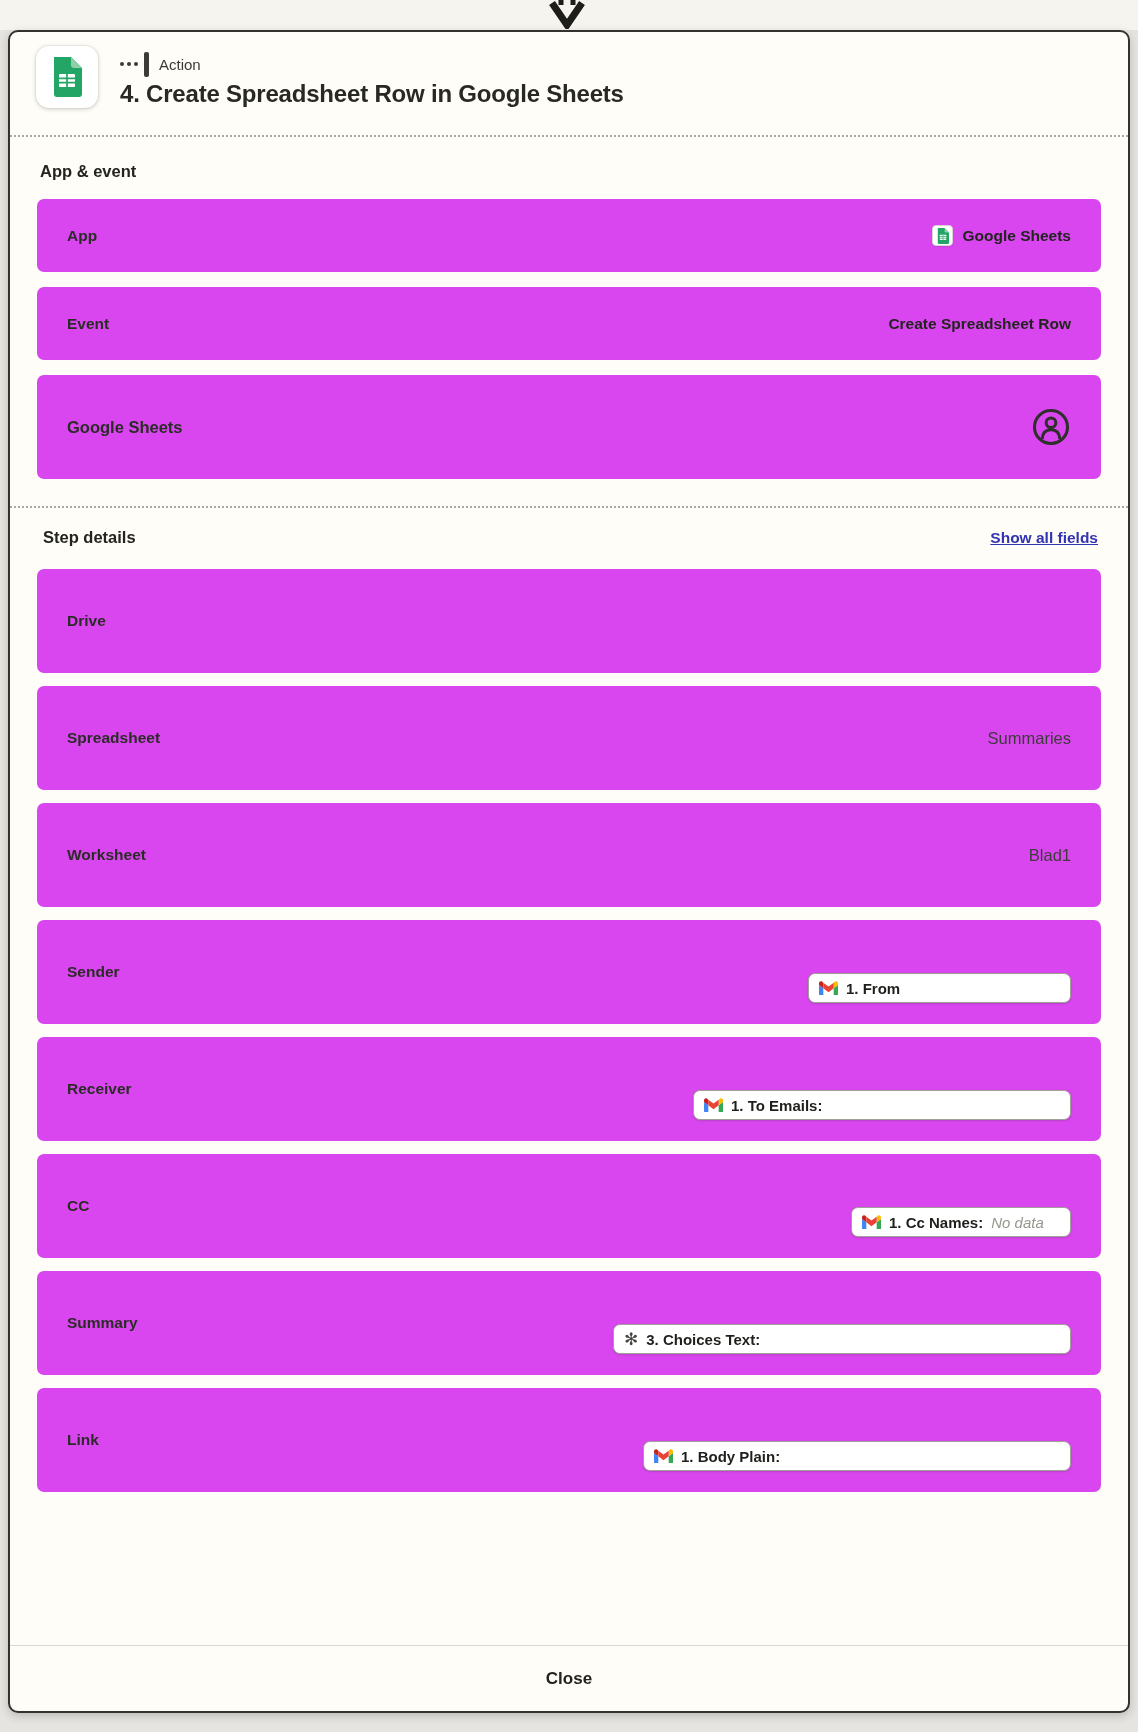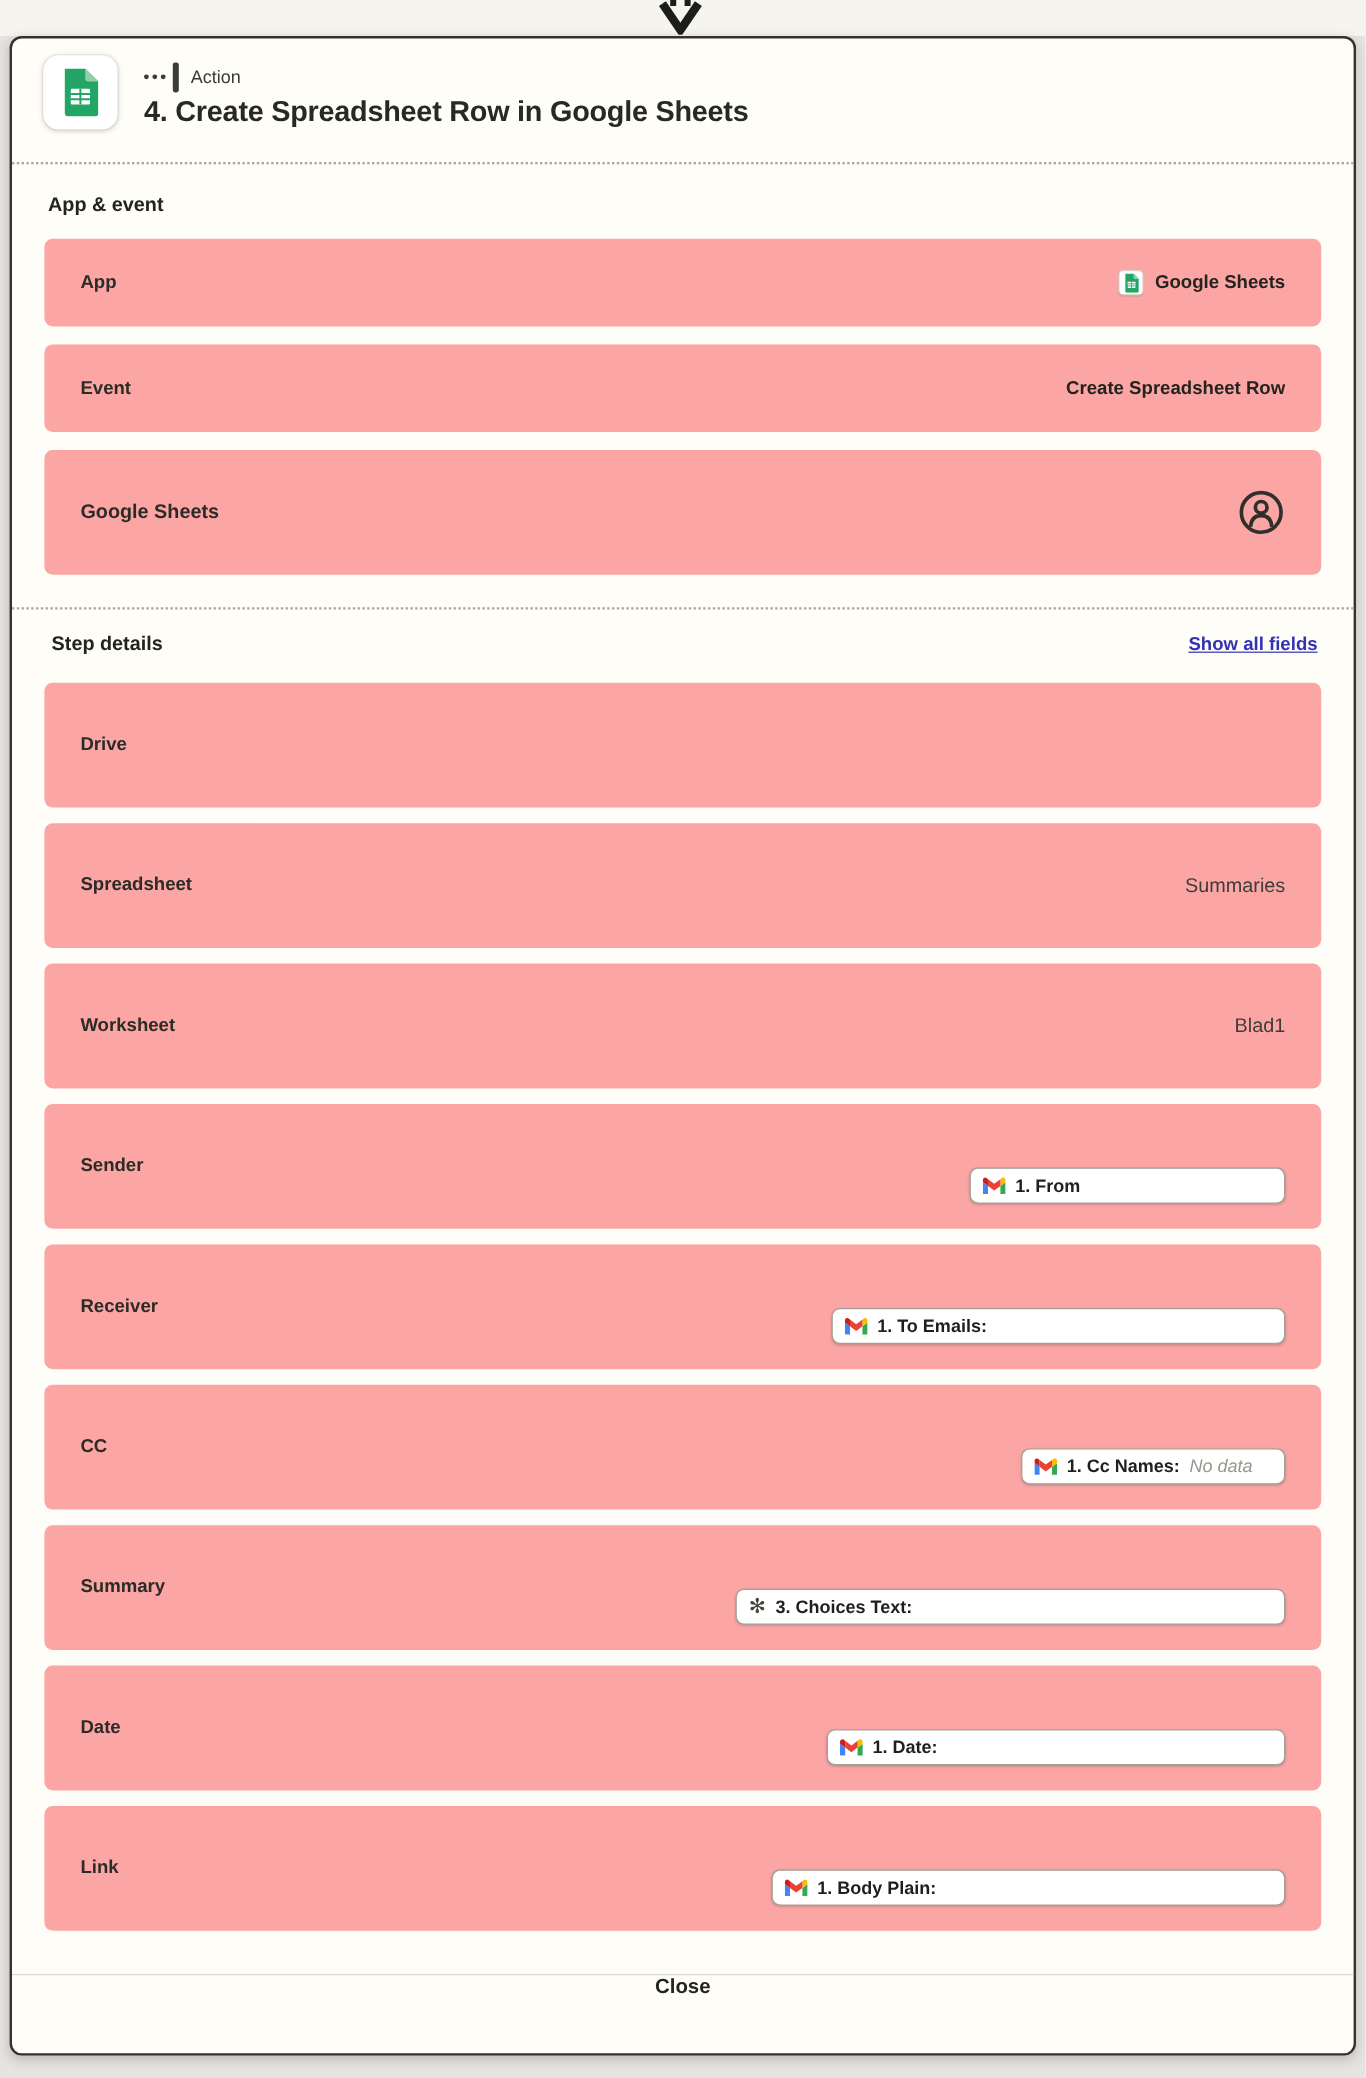--- a/index.html
+++ b/index.html
@@ -48,21 +48,21 @@
   
   .section { padding:0 27px; }
   .section-heading { font-size:16.5px; font-weight:bold; color:#23241f; margin:0 3px; }
   .sec1 .section-heading { margin-top:25px; margin-bottom:18px; }
   .sec1 { padding-bottom:12px; }
   .sec2 { border-top:2px dotted #a8a7a0; }
   .sec2-head { display:flex; justify-content:space-between; align-items:center; margin:20px 3px 22px 3px; }
   .show-all { font-size:15.5px; font-weight:bold; color:#3232b4; text-decoration:underline; cursor:pointer; }
 
   .row {
-    background:#fca5a5; border-radius:7px;
+    background:#d946ef; border-radius:7px;
     display:flex; align-items:center; justify-content:space-between;
     padding:0 30px; margin-bottom:15px;
   }
   .row.h73 { height:73px; }
   .row.h104 { height:104px; }
   .field-row { height:104px; margin-bottom:13px; }
   .row-label { font-size:15.5px; font-weight:bold; color:#2b2c27; }
   .row-label.lg { font-size:16.5px; }
   .row-value-group { display:flex; align-items:center; gap:9px; }
   .row-value-bold { font-size:15.5px; font-weight:bold; color:#23241f; }
@@ -84,21 +84,21 @@
     cursor:pointer;
     margin-top:32px;
   }
   .no-data { font-style:italic; font-weight:normal; color:#97968e; }
   .openai-glyph { font-size:17px; color:#45453f; line-height:1; font-family:"DejaVu Sans", sans-serif; }
 
   
   .card-footer {
     margin-top:auto; flex:0 0 auto; height:66px;
     border-top:1px solid #d9d8d3;
-    display:flex; justify-content:center;
+    display:flex; align-items:center; justify-content:center;
     cursor:pointer;
   }
   .close-label { font-size:17px; font-weight:bold; color:#23241f; }
 </style>
 </head>
 <body>
 
 <svg width="0" height="0" style="position:absolute">
   <defs>
     <g id="sheet-shape">
@@ -232,29 +232,20 @@
     </div>
 
     <div class="row field-row">
       <span class="row-label">Summary</span>
       <span class="chip" style="width:458px">
         <span class="openai-glyph">✻</span>
         <span>3. Choices Text:</span>
       </span>
     </div>
 
-    <div class="row field-row">
-      <span class="row-label">Date</span>
-      <span class="chip" style="width:382px">
-        <svg width="19" height="14.6" viewBox="0 0 52 40">
-            <use href="#gmail-shape"></use>
-          </svg>
-        <span>1. Date:</span>
-      </span>
-    </div>
 
     <div class="row field-row">
       <span class="row-label">Link</span>
       <span class="chip" style="width:428px">
         <svg width="19" height="14.6" viewBox="0 0 52 40">
             <use href="#gmail-shape"></use>
           </svg>
         <span>1. Body Plain:</span>
       </span>
     </div>

